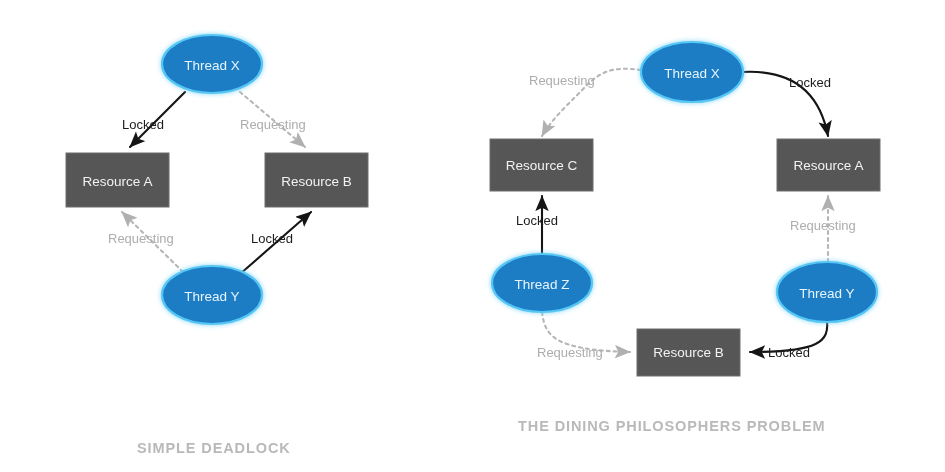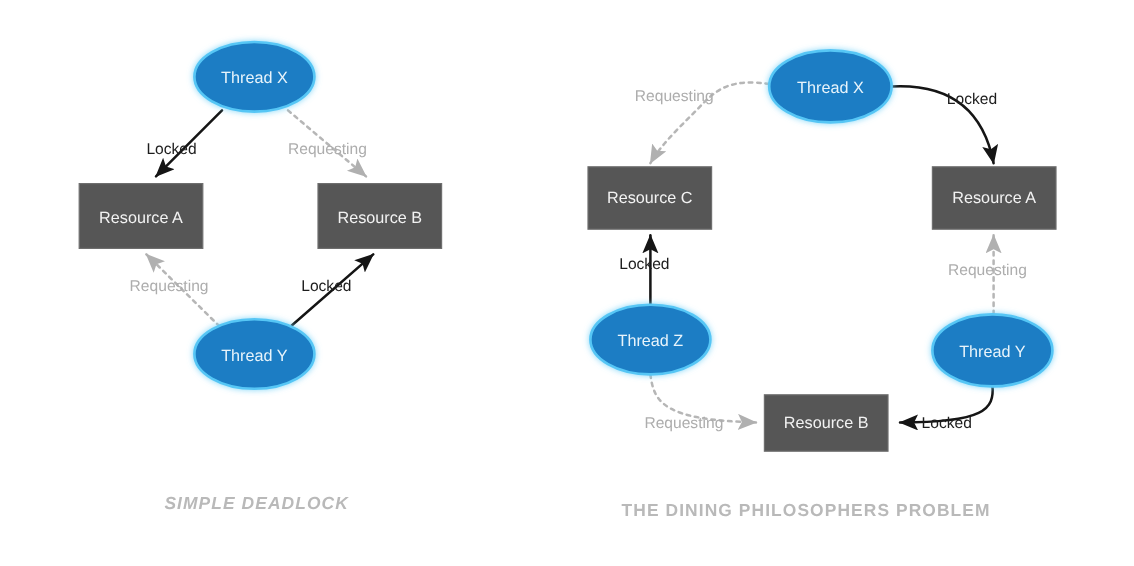--- a/index.html
+++ b/index.html
@@ -78,21 +78,21 @@
   }
   .caption {
     position: absolute;
     font-family: "Liberation Sans", sans-serif;
     font-size: 14.5px;
     letter-spacing: 0.9px;
     color: #b9b9b9;
     font-weight: 600;
     white-space: nowrap;
   }
-  #caption-left  { left: 137px; top: 412px; font-style: italic; }
+  #caption-left  { left: 137px; top: 440px; }
   #caption-right { left: 518px; top: 418px; }
 </style>
 </head>
 <body>
 
 <div id="stage">
 
   <svg class="diagram-svg" viewBox="0 0 945 472" xmlns="http://www.w3.org/2000/svg">
     <defs>
       <marker id="arrow-black" markerWidth="9" markerHeight="9" refX="7.2" refY="3.2" orient="auto" markerUnits="strokeWidth">

